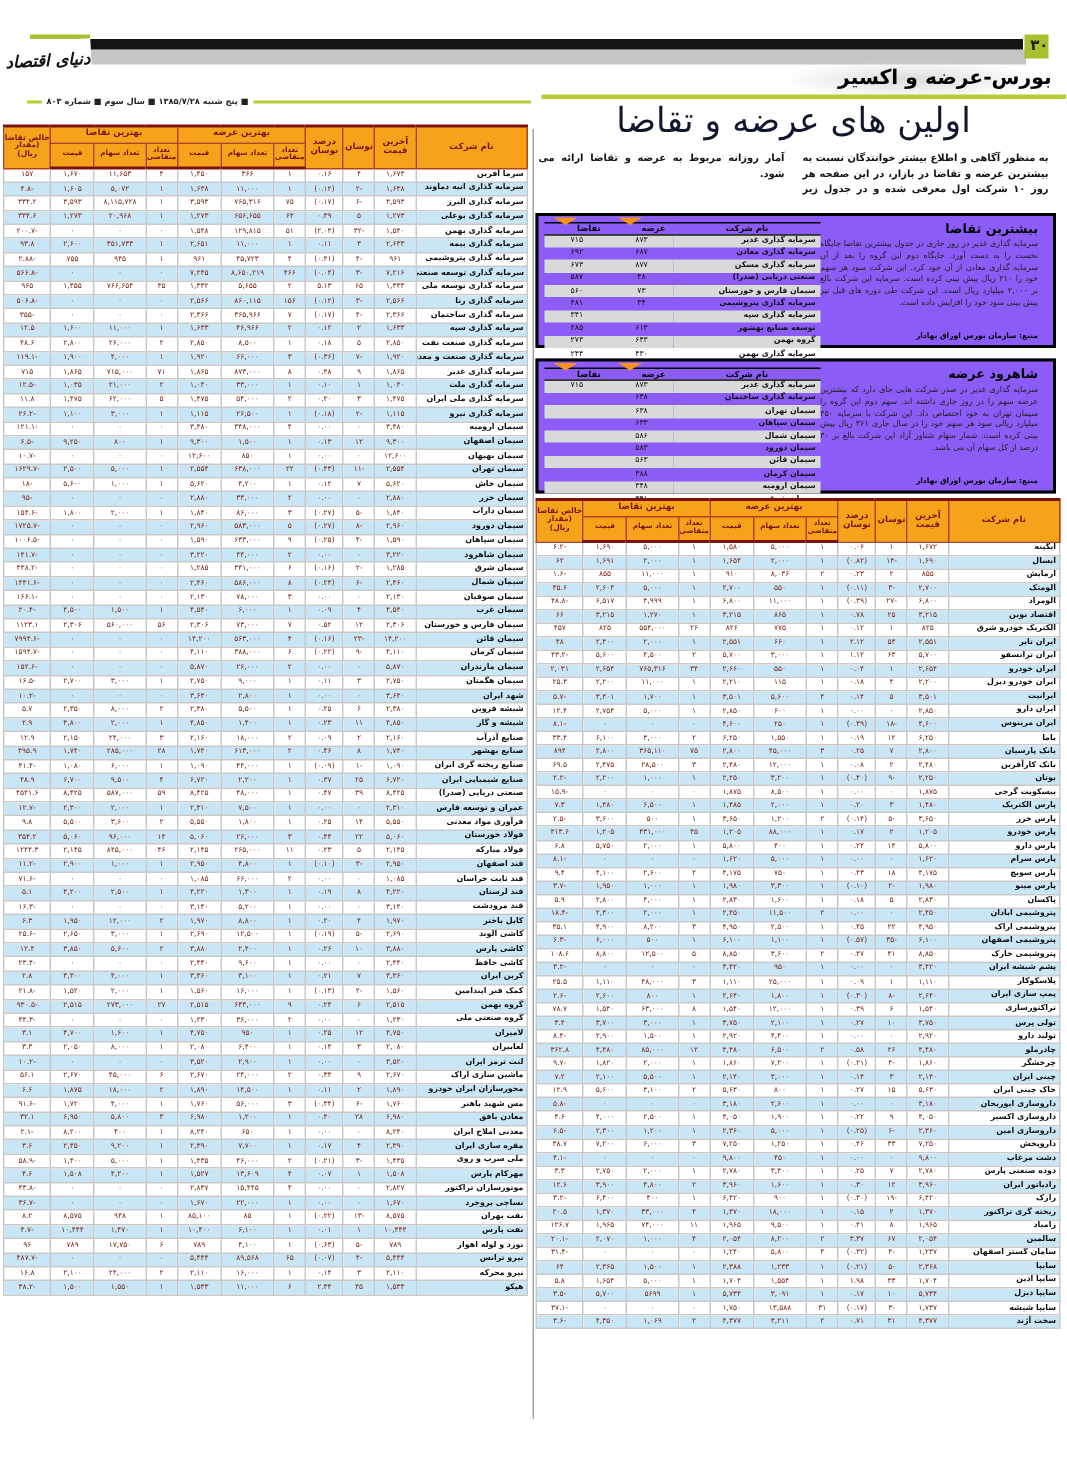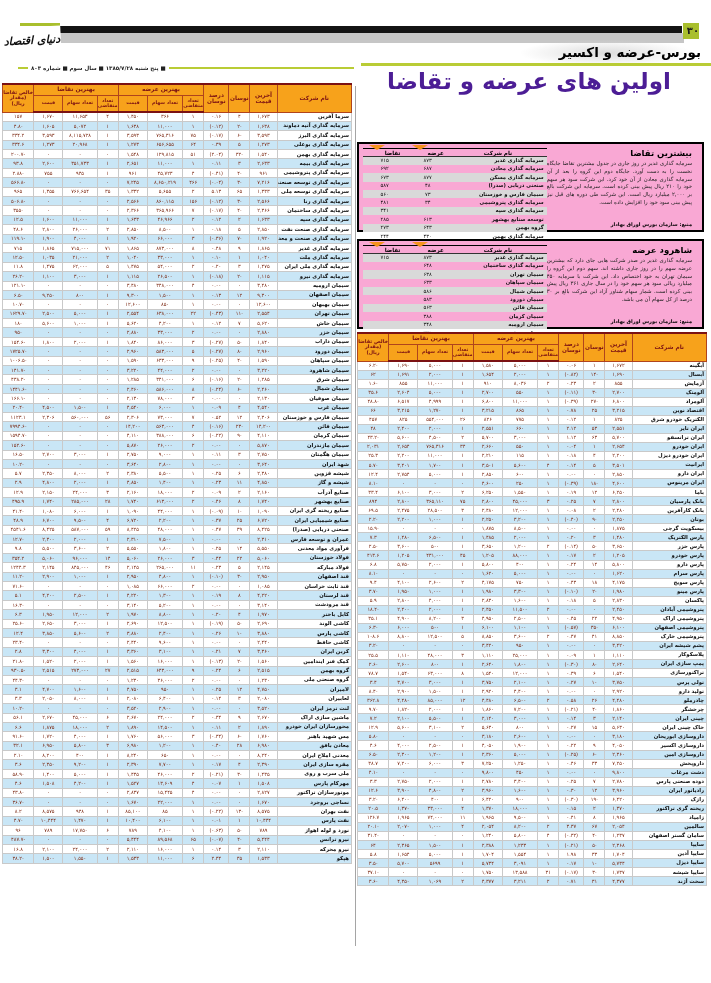--- a/index.html
+++ b/index.html
@@ -22,27 +22,27 @@
   .gline-right { position:absolute; top:63px; right:0px; width:350px; height:2.5px; background:#b9cc35; }
 
   .dateline { position:absolute; top:64px; left:18px; width:336px; height:8px;
               display:flex; direction:ltr; align-items:center; gap:3px; }
   .dateline .seg  { height:2px; background:#b9cc35; }
   .dateline .s1 { width:10px; }
   .dateline .s2 { flex:1; }
   .dateline .txt { font-size:5.5px; font-weight:bold; color:#222; white-space:nowrap; direction:rtl; }
 
   .bigtitle { position:absolute; top:68px; right:8px; width:348px; text-align:center;
-              font-size:23px; font-weight:bold; color:#4c1d95; }
+              font-size:23px; font-weight:normal; color:#0f172a; }
   .intro { position:absolute; top:100px; right:12px; width:340px; height:40px; overflow:hidden;
            font-size:6.6px; font-weight:bold; line-height:1.6; text-align:justify;
            column-count:2; column-gap:12px; color:#111; }
 
   
-  .infobox { position:absolute; right:7px; width:347px; border:2px solid #000; background:#f9a8d4; padding:4px 5px 3px 4px; }
+  .infobox { position:absolute; right:7px; width:347px; border:2px solid #000; background:#8b5cf6; padding:4px 5px 3px 4px; }
   .box-demand { top:142px; height:90px; }
   .box-supply { top:239px; height:90px; }
   .infobox .inner { display:flex; height:100%; }
   .boxtext { width:45%; padding-right:5px; display:flex; flex-direction:column; }
   .boxtext h3 { font-size:8.5px; font-weight:bold; color:#000; margin-bottom:2px; }
   .boxtext p  { font-size:5.4px; line-height:1.45; text-align:justify; color:#222; }
   .boxtext .source { margin-top:auto; font-size:5px; font-weight:bold; color:#000; }
   .boxtable { width:55%; }
   .minitable { width:100%; border-collapse:collapse; direction:rtl; border-top:1.5px solid #000; }
   .minitable th { font-size:5.6px; font-weight:bold; color:#000; border-bottom:1px solid #333; padding:1px 2px 0 2px; text-align:center; vertical-align:top; }
@@ -88,20 +88,21 @@
   <div class="section-title">بورس-عرضه و اکسیر</div>
   <div class="gline-right"></div>
 
   <div class="dateline">
     <div class="seg s1"></div>
     <div class="txt">■ پنج شنبه ۱۳۸۵/۷/۲۸ ■ سال سوم ■ شماره ۸۰۳</div>
     <div class="seg s2"></div>
   </div>
 
   <div class="bigtitle">اولین های عرضه و تقاضا</div>
+  <div class="intro">به منظور آگاهی و اطلاع بیشتر خوانندگان نسبت به بیشترین عرضه و تقاضا در بازار، در این صفحه هر روز ۱۰ شرکت اول معرفی شده و در جدول زیر آمار روزانه مربوط به عرضه و تقاضا ارائه می شود.</div>
 
   <div class="infobox box-demand">
     <div class="inner">
       <div class="boxtext">
         <h3>بیشترین تقاضا</h3>
         <p>سرمایه گذاری غدیر در روز جاری در جدول بیشترین تقاضا جایگاه نخست را به دست آورد. جایگاه دوم این گروه را بعد از آن سرمایه گذاری معادن از آن خود کرد. این شرکت سود هر سهم خود را ۲۱۰ ریال پیش بینی کرده است. سرمایه این شرکت بالغ بر ۲,۰۰۰ میلیارد ریال است. این شرکت طی دوره های قبل نیز پیش بینی سود خود را افزایش داده است.</p>
         <div class="source">منبع: سازمان بورس اوراق بهادار</div>
       </div>
       <div class="boxtable">
         <table class="minitable">

